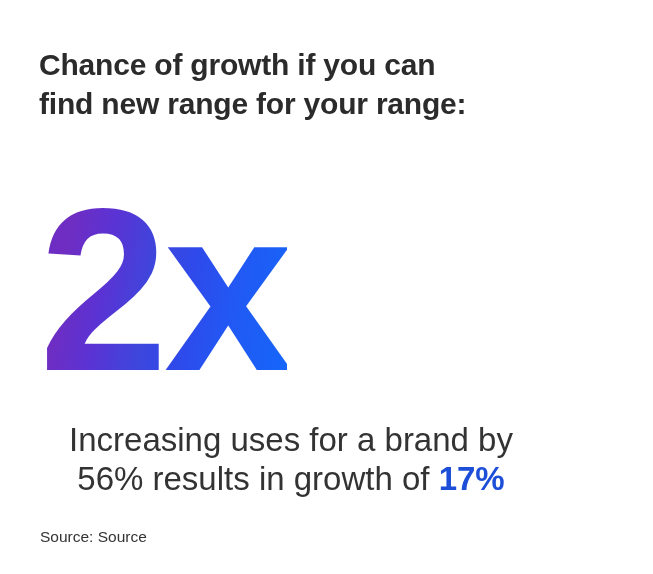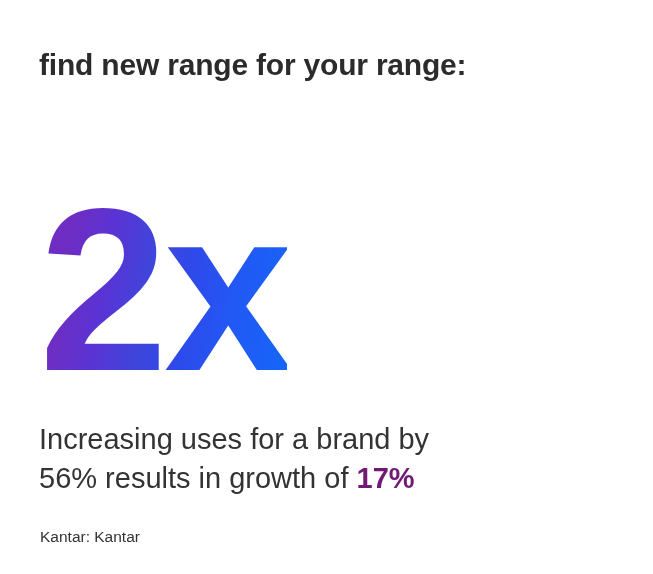--- a/index.html
+++ b/index.html
@@ -69,62 +69,64 @@
   }
   .stat-figure .fig-mult {
     font-size: 232px;
     display: inline-block;
     margin-left: 2px;
   }
 
   
   .body-copy {
     position: absolute;
-    left: 39px;
+    left: 31px;
     top: 420px;
     width: 520px;
-    font-size: 29px;
+    font-size: 33px;
     font-weight: normal;
     line-height: 39px;
     color: #333333;
+    text-align: center;
   }
   .body-copy .bc-line {
     display: block;
     white-space: pre;
   }
   .body-copy .emph {
     font-weight: bold;
-    color: #701a75;
+    color: #1d4ed8;
     margin-top: 32px;
   }
 
   
   .source-note {
     position: absolute;
     left: 40px;
     top: 526px;
     font-size: 15.5px;
     line-height: 21px;
     color: #333333;
   }
 </style>
 </head>
 <body>
 
 <div class="canvas">
 
   <div class="headline">
+    <span class="hl-line">Chance of growth if you can</span>
     <span class="hl-line">find new range for your range:</span>
   </div>
 
   <div class="stat-figure">
     <span class="fig-num">2</span>
       <span class="fig-mult">x</span>
   </div>
 
   <div class="body-copy">
     <span class="bc-line">Increasing uses for a brand by</span>
     <span class="bc-line"><span>56% results in growth of </span><span class="emph">17%</span></span>
   </div>
 
-  <div class="source-note">Kantar: Kantar</div>
+  <div class="source-note">Source: Source</div>
 
 </div>
 
 </body></html>

